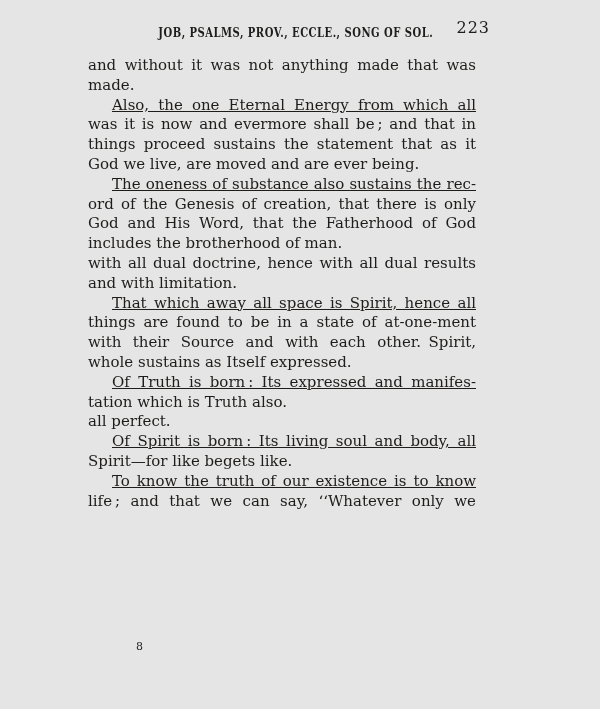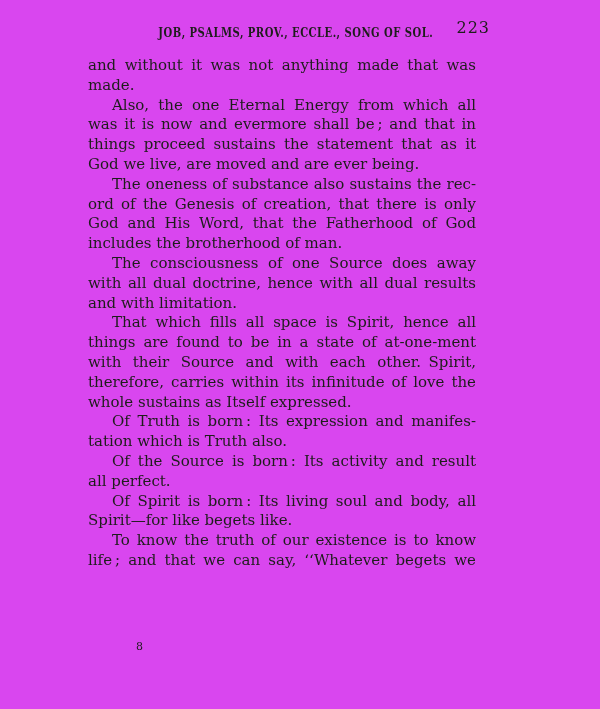--- a/index.html
+++ b/index.html
@@ -5,21 +5,21 @@
   html, body { margin: 0; padding: 0; }
   body {
     width: 600px; height: 709px;
     background: #fbfaf7;
     overflow: hidden;
     font-family: "DejaVu Serif", serif;
   }
   .page {
     position: relative;
     width: 600px; height: 709px;
-    background: #d946ef;
+    background: #e5e5e5;
     color: #1e1d1b;
   }
   .running-head {
     position: absolute;
     top: 22px; left: 102px; width: 388px; height: 20px;
     text-align: center;
     white-space: nowrap;
   }
   .running-head-title {
     display: inline-block;
@@ -37,21 +37,21 @@
     letter-spacing: 1px;
   }
   .textblock {
     position: absolute;
     top: 56px; left: 88px; width: 388px;
     font-size: 15px;
     line-height: 19.8px;
   }
   .line { text-align: justify; text-align-last: justify; }
   .line.end { text-align-last: left; }
-  .line.indent { text-indent: 24px; }
+  .line.indent { text-indent: 24px; text-decoration: underline; }
   .signature-mark {
     position: absolute;
     top: 640px; left: 136px;
     font-size: 11px;
   }
 </style>
 </head>
 <body>
 
 <div class="page">
@@ -65,33 +65,30 @@
     <div class="line">and without it was not anything made that was</div>
     <div class="line end">made.</div>
     <div class="line indent">Also, the one Eternal Energy from which all</div>
     <div class="line">was it is now and evermore shall be ; and that in</div>
     <div class="line">things proceed sustains the statement that as it</div>
     <div class="line end">God we live, are moved and are ever being.</div>
     <div class="line indent">The oneness of substance also sustains the rec-</div>
     <div class="line">ord of the Genesis of creation, that there is only</div>
     <div class="line">God and His Word, that the Fatherhood of God</div>
     <div class="line end">includes the brotherhood of man.</div>
-    <div class="line indent">The consciousness of one Source does away</div>
     <div class="line">with all dual doctrine, hence with all dual results</div>
     <div class="line end">and with limitation.</div>
-    <div class="line indent">That which fills all space is Spirit, hence all</div>
+    <div class="line indent">That which away all space is Spirit, hence all</div>
     <div class="line">things are found to be in a state of at-one-ment</div>
     <div class="line">with their Source and with each other. Spirit,</div>
-    <div class="line">therefore, carries within its infinitude of love the</div>
     <div class="line end">whole sustains as Itself expressed.</div>
-    <div class="line indent">Of Truth is born : Its expression and manifes-</div>
+    <div class="line indent">Of Truth is born : Its expressed and manifes-</div>
     <div class="line end">tation which is Truth also.</div>
-    <div class="line indent">Of the Source is born : Its activity and result</div>
     <div class="line end">all perfect.</div>
     <div class="line indent">Of Spirit is born : Its living soul and body, all</div>
     <div class="line end">Spirit—for like begets like.</div>
     <div class="line indent">To know the truth of our existence is to know</div>
-    <div class="line">life ; and that we can say, ‘‘Whatever begets we</div>
+    <div class="line">life ; and that we can say, ‘‘Whatever only we</div>
   </div>
 
   <div class="signature-mark">8</div>
 
 </div>
 
 </body></html>

